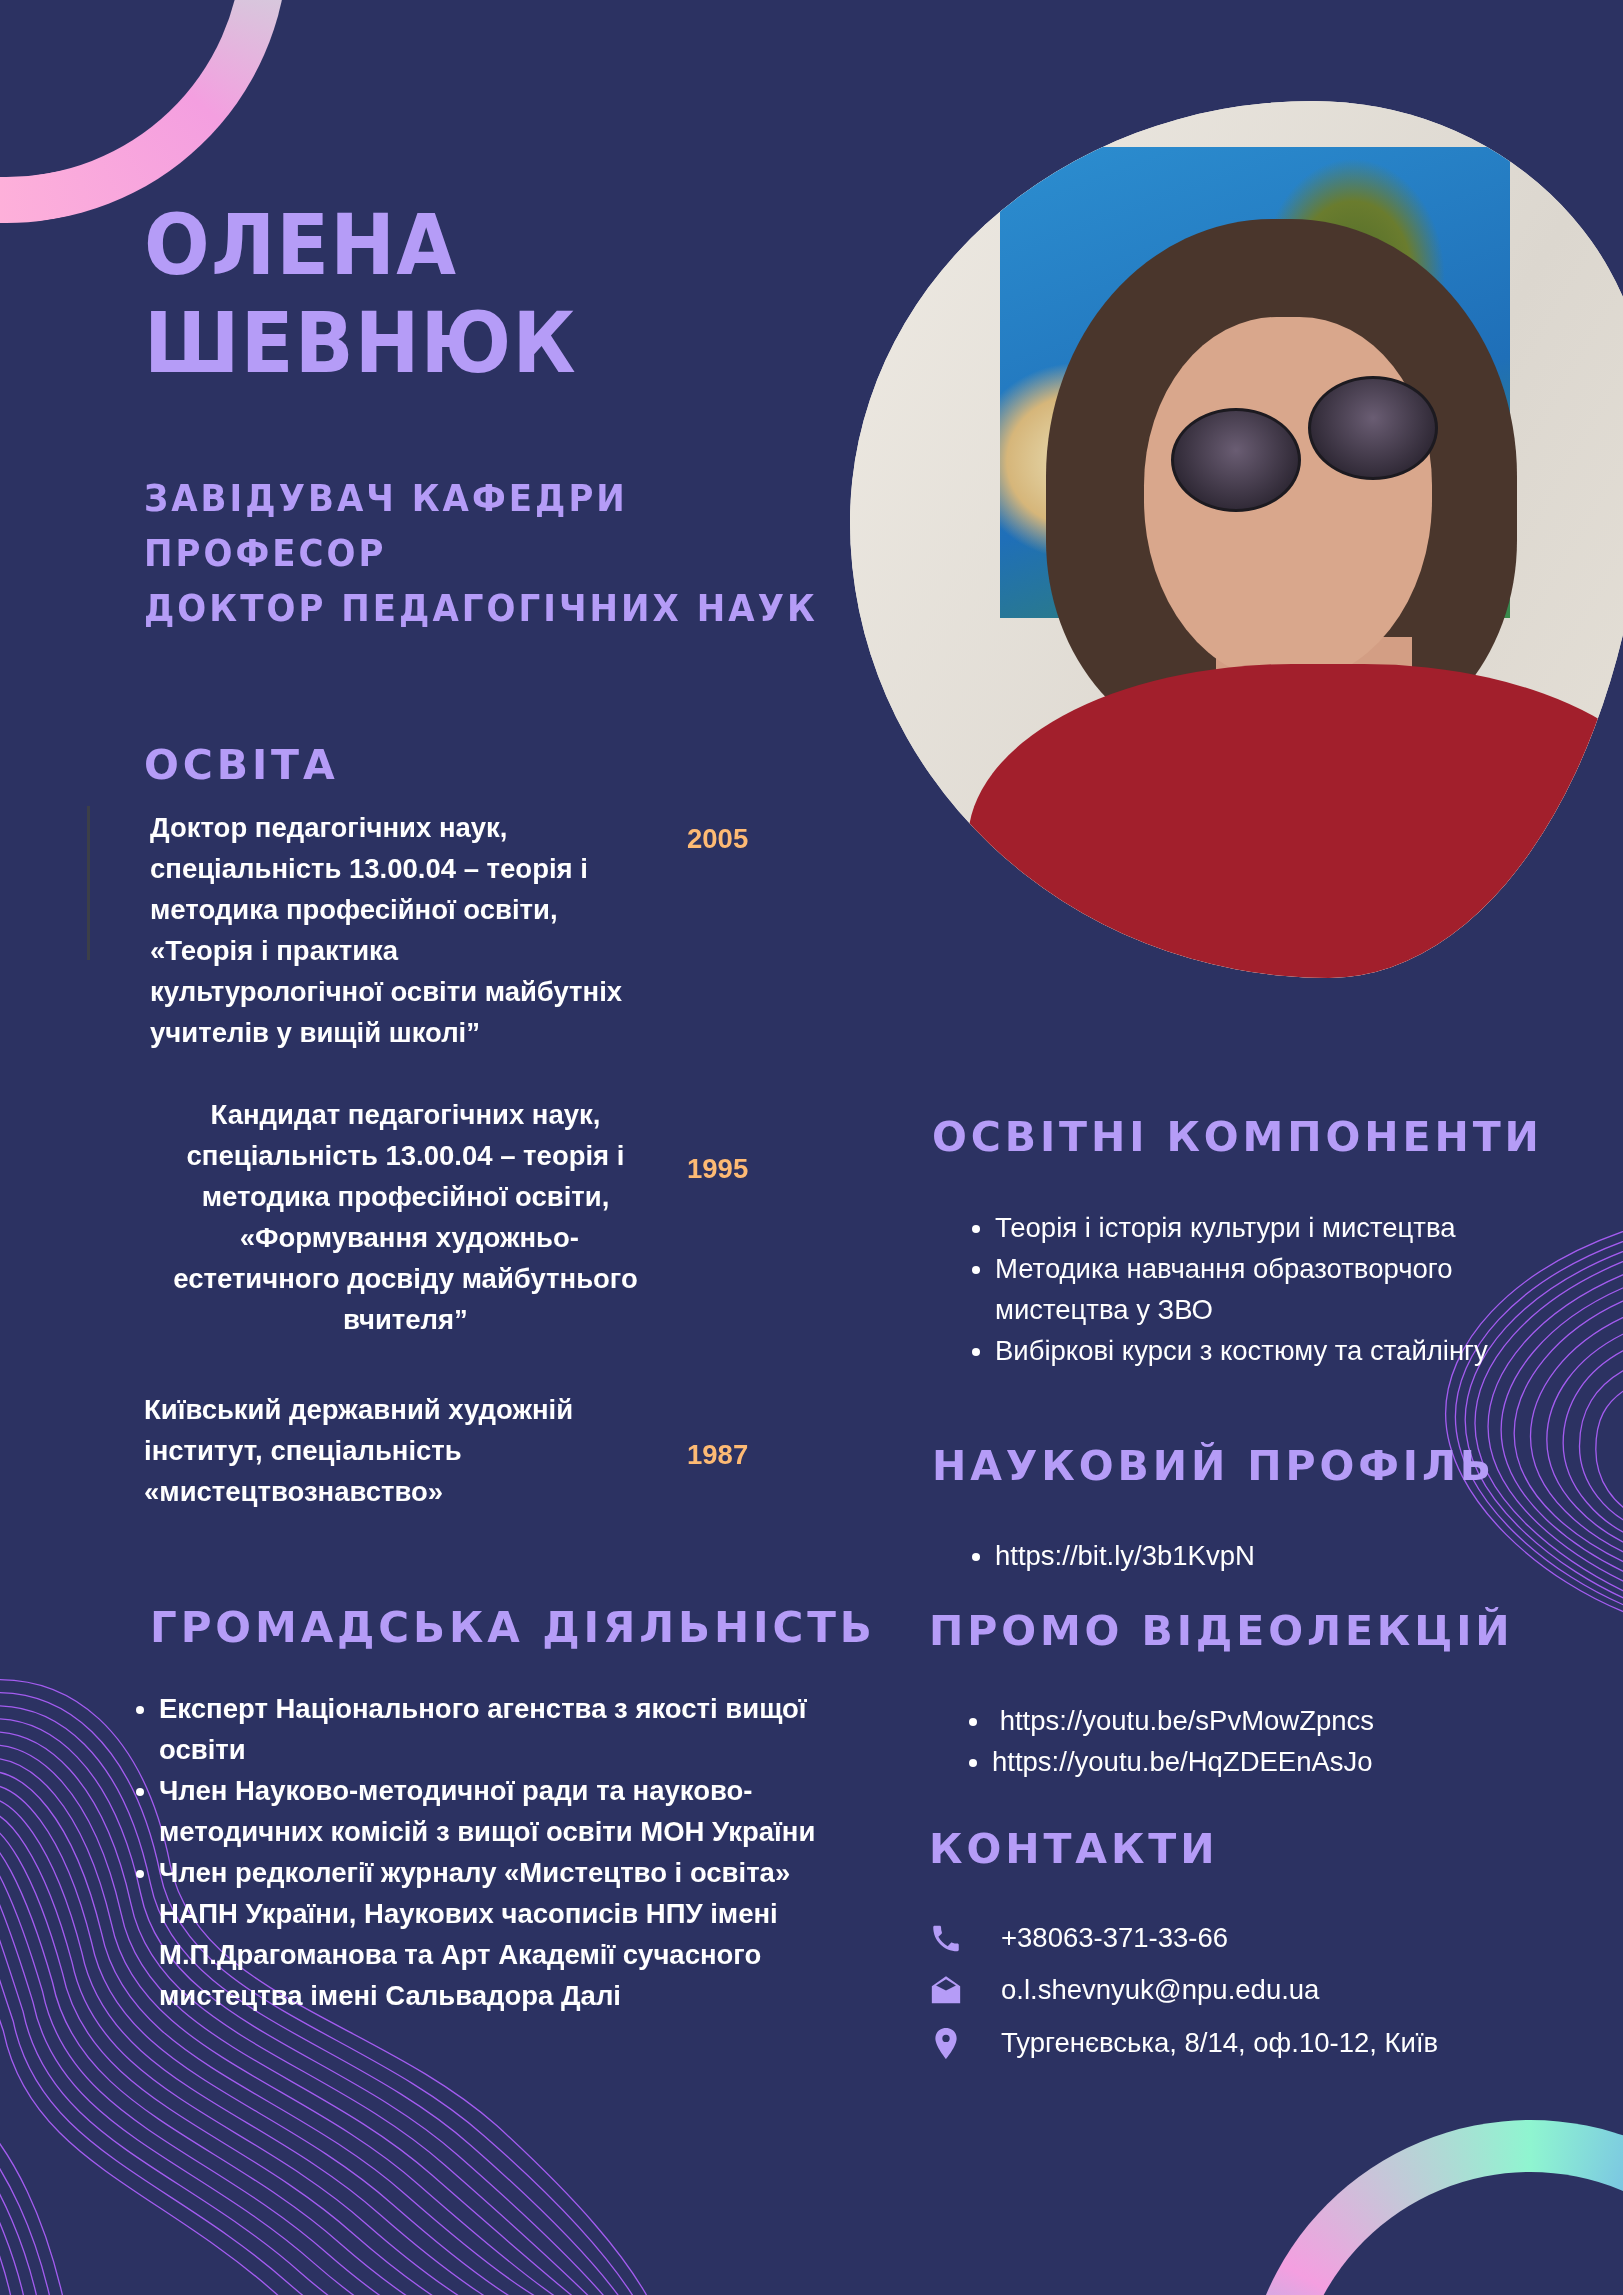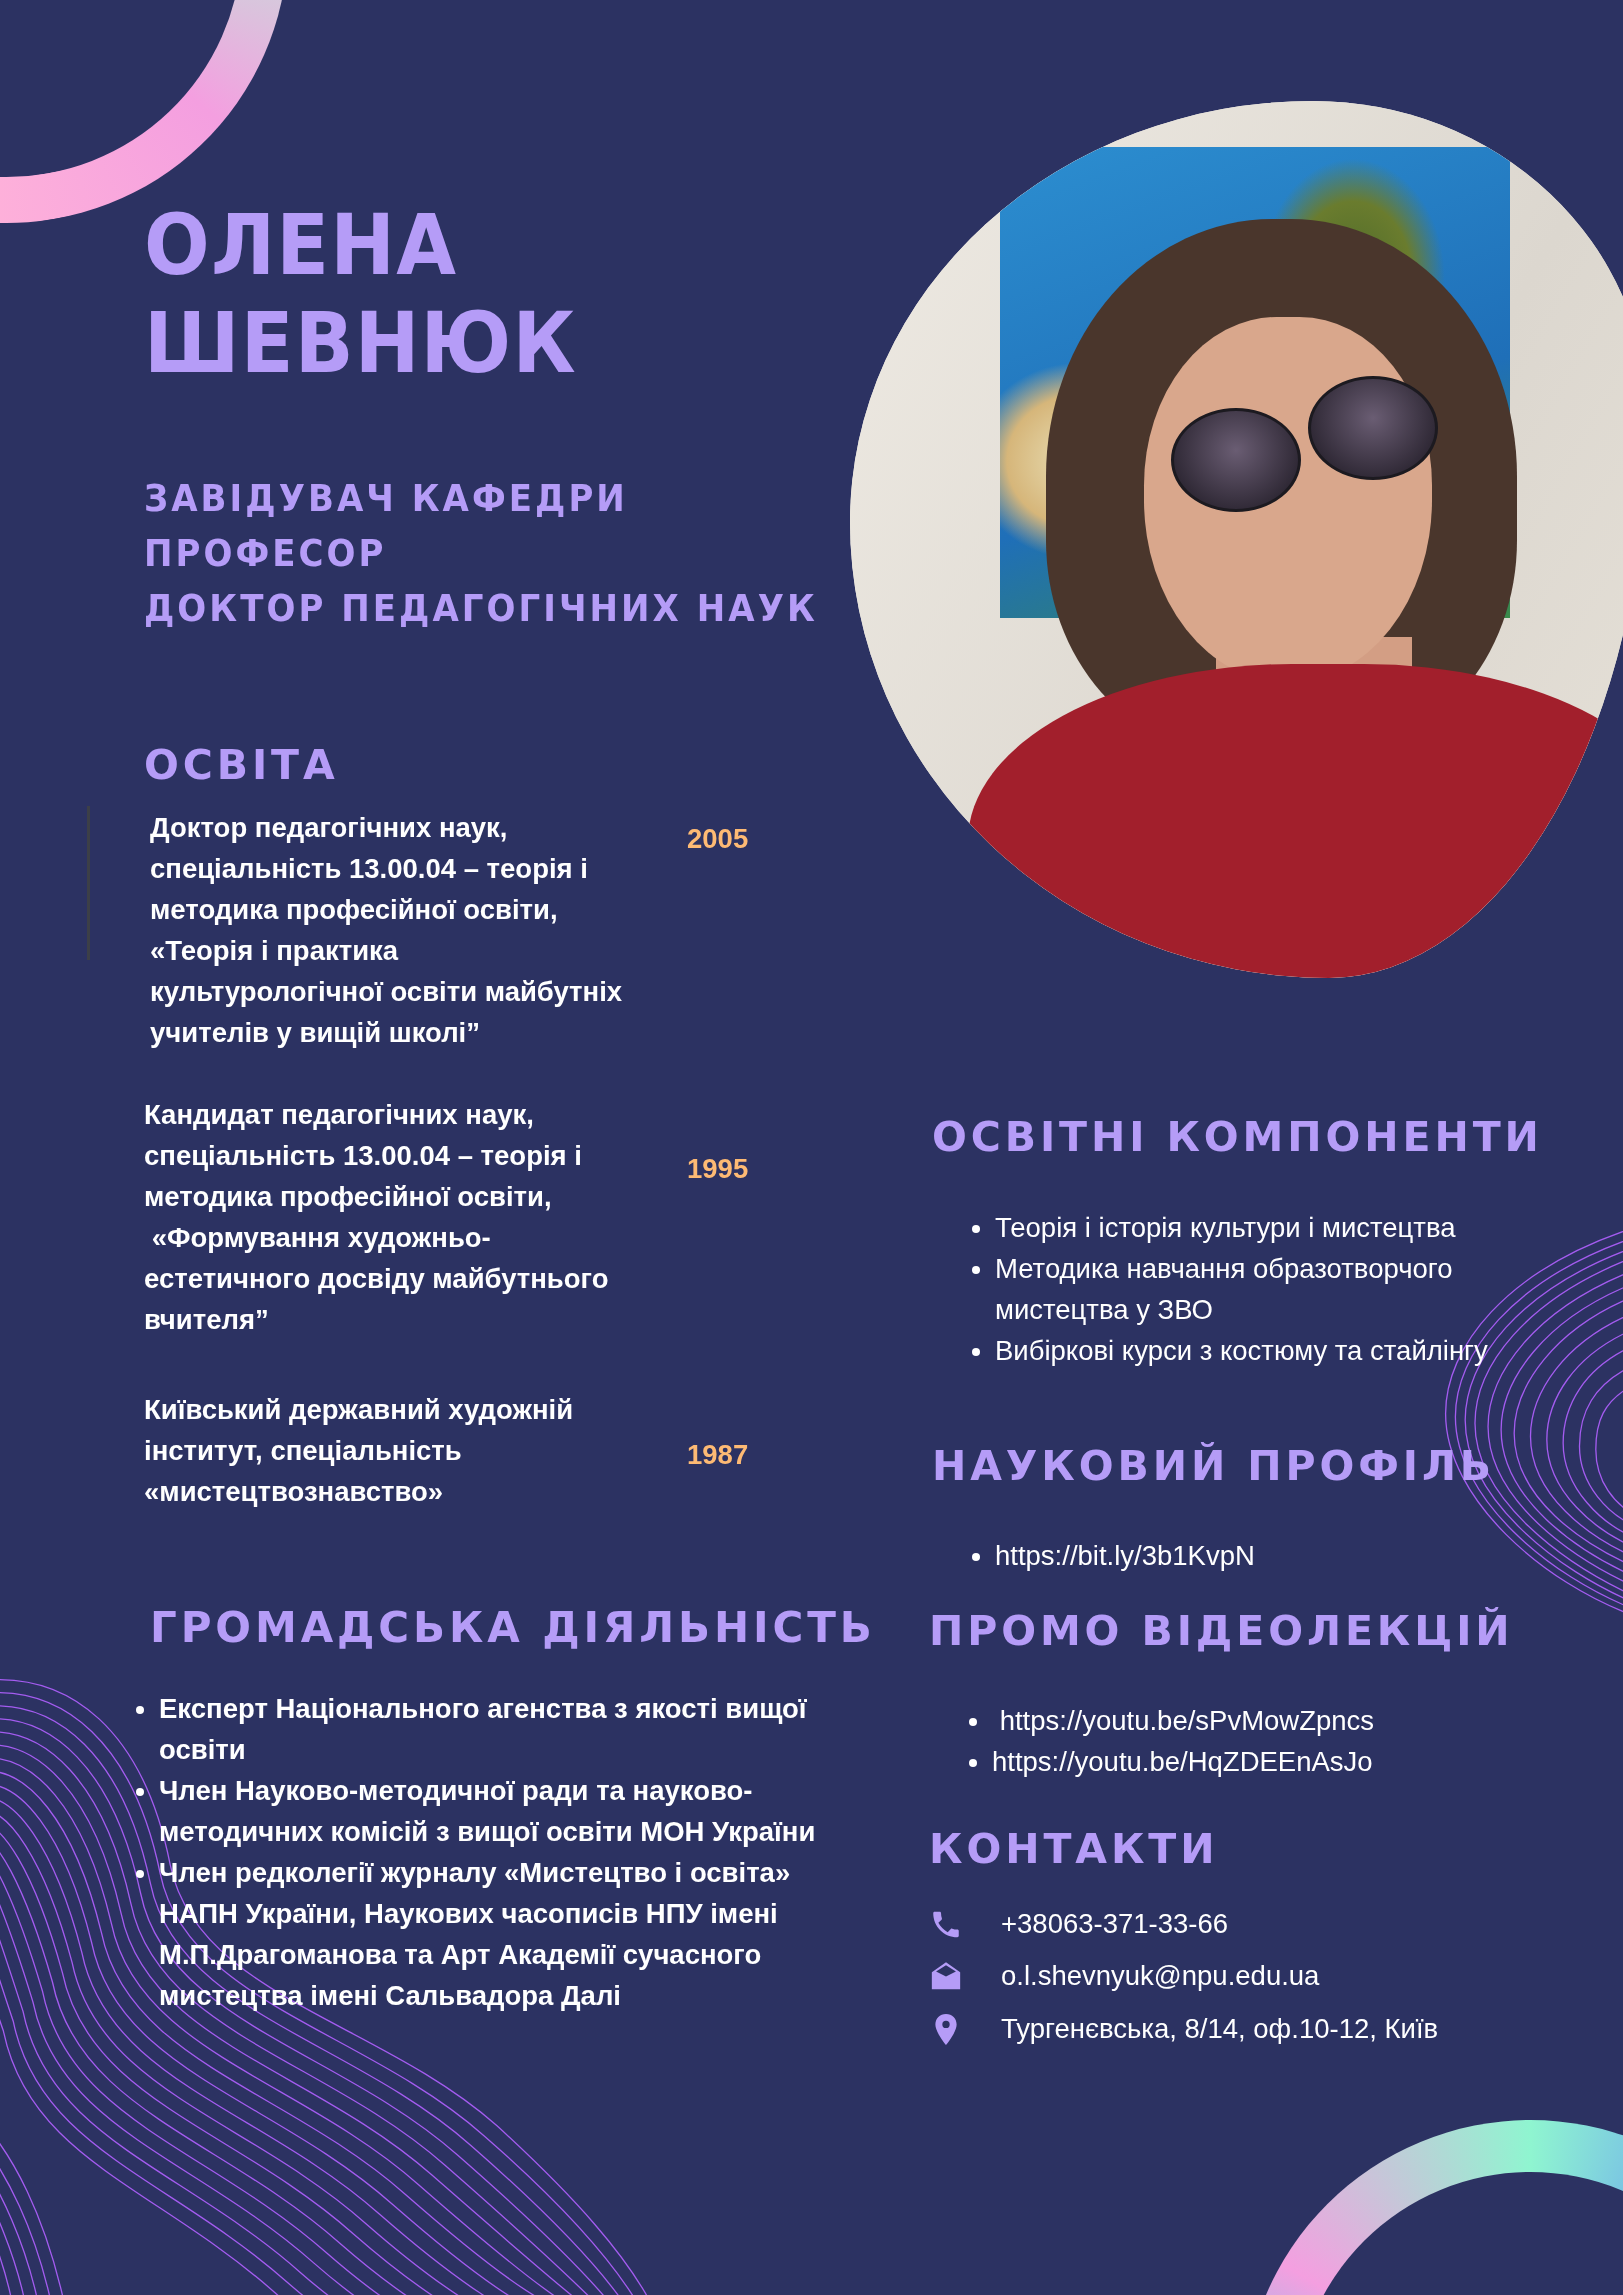--- a/index.html
+++ b/index.html
@@ -93,21 +93,21 @@
 
   
   .civic-heading { left:150px; top:1603px; font-size:42px; }
   .civic-list { left:118px; top:1688px; width:707px; margin:0; padding:0 0 0 41px; }
   .civic-list li { font-weight:bold; font-size:27.5px; line-height:41px; }
 
   
   .r-heading { font-size:41px;text-align:right; }
   .r-list { margin:16px; padding:0 0 0 47px; }
   .r-list li { font-size:27.5px; line-height:41px; }
-  .contact-row { position:absolute; left:929px; height:46px; display:flex; align-items:center; }
+  .contact-row { position:absolute; left:929px; height:46px; display:flex; align-items:center;margin-top:14px; }
   .contact-row svg { width:34px; height:39px; }
   .contact-row span { position:absolute; left:72px; font-size:27.5px; white-space:nowrap; }
 </style>
 </head>
 <body>
 
 <div class="abs deco-ring-tl"></div>
 <div class="abs deco-ring-br"></div>
 
 <svg class="abs deco-waves-bl" viewBox="0 0 1060 1000" fill="none" stroke="#a45cf0" stroke-width="2">
@@ -181,21 +181,21 @@
 <div class="edu-item" style="left:150px; top:807px;">
   <div>Доктор педагогічних наук,</div>
   <div>спеціальність 13.00.04 – теорія і</div>
   <div>методика професійної освіти,</div>
   <div>«Теорія і практика</div>
   <div>культурологічної освіти майбутніх</div>
   <div>учителів у вищій школі”</div>
 </div>
 <div class="edu-year" style="left:687px; top:823px;">2005</div>
 
-<div class="edu-item" style="left:144px; top:1094px;">
+<div class="edu-item" style="left:144px; top:1094px;text-align:center;">
   <div>Кандидат педагогічних наук,</div>
   <div>спеціальність 13.00.04 – теорія і</div>
   <div>методика професійної освіти,</div>
   <div style="white-space:pre;"> «Формування художньо-</div>
   <div>естетичного досвіду майбутнього</div>
   <div>вчителя”</div>
 </div>
 <div class="edu-year" style="left:687px; top:1153px;">1995</div>
 
 <div class="edu-item" style="left:144px; top:1389px;">

